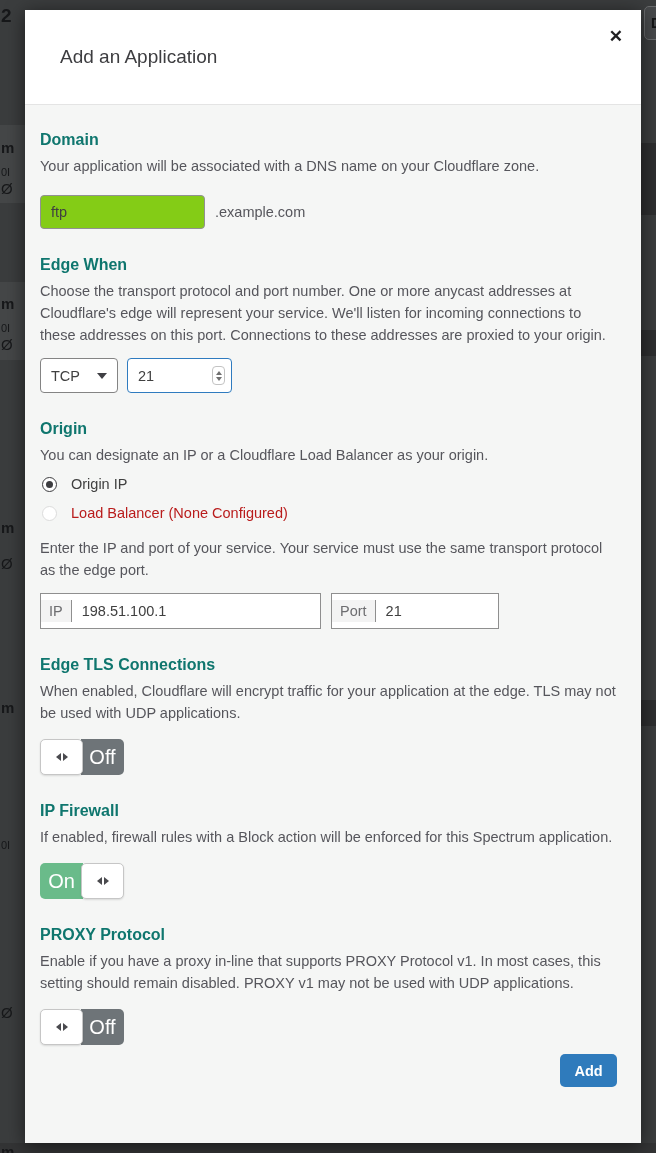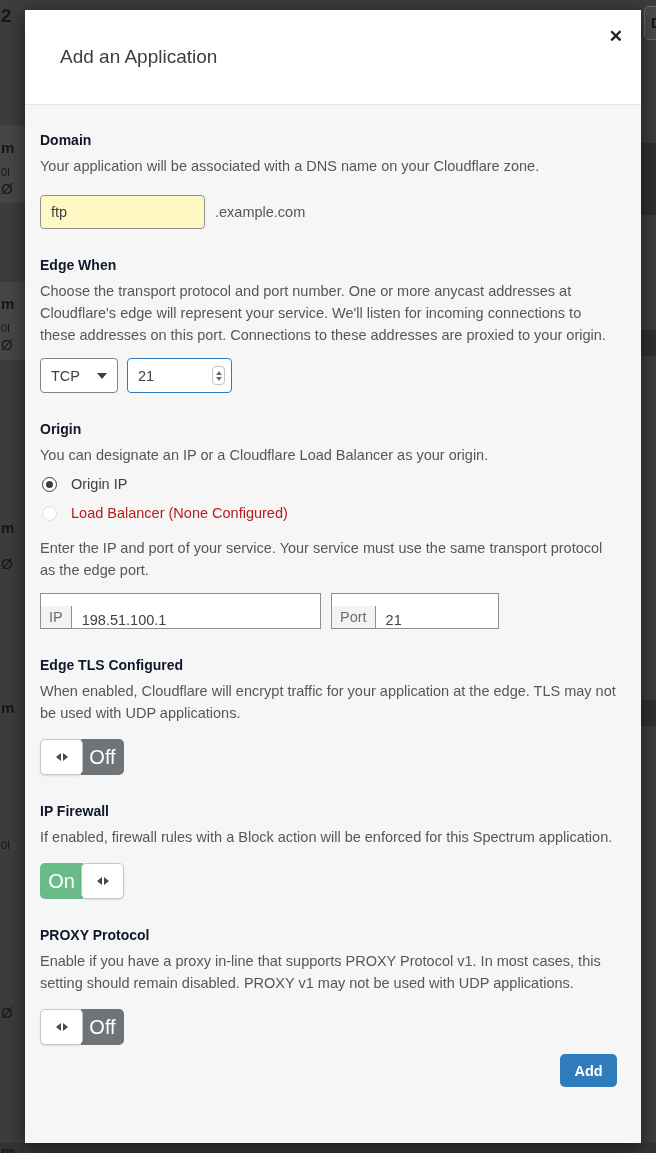--- a/index.html
+++ b/index.html
@@ -78,34 +78,34 @@
   }
   .modal-body {
     padding: 24px 15px 18px 15px;
     flex: 1 1 auto;
     font-size: 14.5px;
     line-height: 22px;
   }
 
   .section-label {
     font-weight: bold;
-    color: #0f172a;
-    font-size: 14px;
+    color: #0f766e;
+    font-size: 16px;
     margin-bottom: 4px;
   }
   .section { margin-top: 25px; }
   .section:first-child { margin-top: 0; }
   .desc { max-width: 580px; color: #56565c; }
 
   
   .text-input {
     height: 34px;
     border: 1px solid #919191;
     border-radius: 4px;
-    background: #fef9c3;
+    background: #84cc16;
     font-family: "Liberation Sans", sans-serif;
     font-size: 14.5px;
     color: #404040;
     padding: 0 10px;
     outline: none;
   }
   .domain-row {
     margin-top: 18px;
     display: flex;
     align-items: center;
@@ -211,21 +211,21 @@
   .ipport-row {
     margin-top: 12px;
     display: flex;
     gap: 10px;
   }
   .addon-group {
     display: flex;
     border: 1px solid #8f8f8f;
     background: #fff;
     height: 36px;
-    align-items: flex-end;
+    align-items: center;
   }
   .addon-prefix {
     background: #f3f3f3;
     border-right: 1px solid #8f8f8f;
     display: flex;
     align-items: center;
     padding: 0 8px;
     color: #6d6d70;
     font-size: 14.5px;
   }
@@ -396,21 +396,21 @@
           <input class="addon-input" value="198.51.100.1" style="">
         </div>
         <div class="addon-group port-group">
           <span class="addon-prefix">Port</span>
           <input class="addon-input" value="21" style="">
         </div>
       </div>
     </div>
 
     <div class="section">
-      <div class="section-label">Edge TLS Configured</div>
+      <div class="section-label">Edge TLS Connections</div>
       <div class="desc">When enabled, Cloudflare will encrypt traffic for your application at the edge. TLS may not be used with UDP applications.</div>
       <div class="toggle off">
         <div class="toggle-knob">
           <span class="arrow-left"></span>
             <span class="arrow-right"></span>
         </div>
         <div class="toggle-seg">Off</div>
       </div>
     </div>
 

